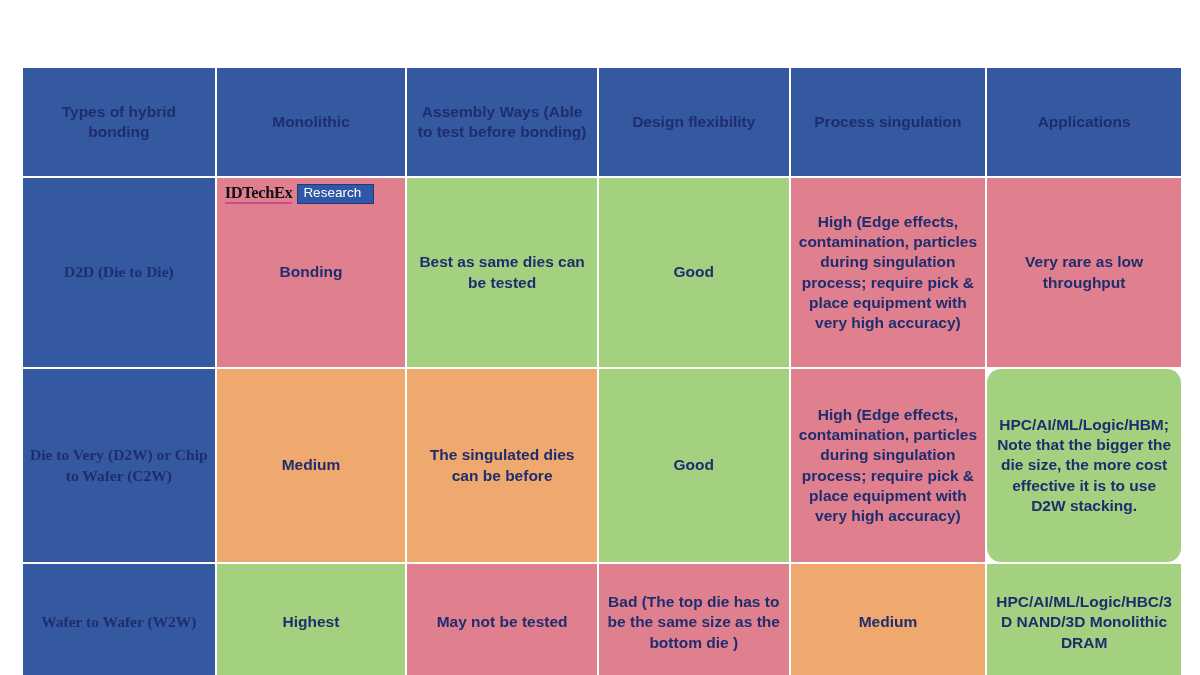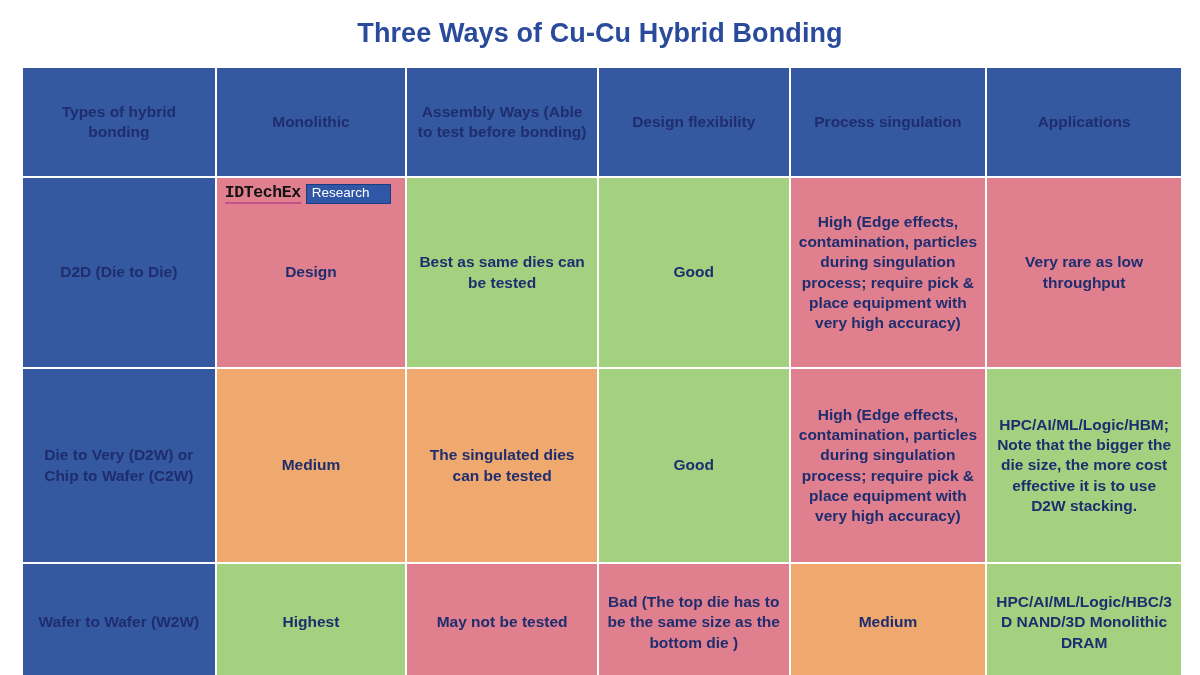--- a/index.html
+++ b/index.html
@@ -70,20 +70,21 @@
     font-size: 16.5px;
     height: 96px;
     line-height: 1.25;
   }
   td.rowhead {
     background: #3459A0;
     color: #ffffff;
     font-weight: bold;
     font-size: 17px;
     line-height: 1.3;
+    font-family: Liberation Serif, serif;
   }
   td.pink   { background: #E0808F; }
   td.green  { background: #A3D180; }
   td.orange { background: #EFA86D; }
 
   tr.r1 td { height: 177px; }
   tr.r2 td { height: 181px; }
   tr.r3 td { height: 105px; }
 
   td.cell { font-weight: bold; }
@@ -93,46 +94,45 @@
   .logo {
     position: absolute;
     left: 8px;
     top: 6px;
     display: flex;
     align-items: center;
     gap: 5px;
     white-space: nowrap;
   }
   .logo-word {
-    font-family: Liberation Mono, monospace;
+    font-family: Liberation Serif, serif;
     font-size: 16.5px;
     font-weight: bold;
     color: #111111;
     letter-spacing: -0.4px;
     border-bottom: 2.5px solid #C2518B;
     padding-bottom: 0px;
     line-height: 1.05;
   }
   .logo-badge {
     font-family: "Liberation Sans", sans-serif;
     font-size: 13.5px;
     font-weight: normal;
     color: #ffffff;
     background: #2F57A6;
     border: 1px solid #1B3B7E;
-    padding: 1px 21px 2px 5px;
+    padding: 1px 12px 2px 5px;
     line-height: 1.1;
   }
 </style>
 </head>
 <body>
 
 <div id="page">
 
-  <div class="title">Three Ways of Cu-Cu Hybrid Bonding</div>
 
   <div class="table-wrap">
     <table class="matrix">
       <colgroup>
         <col class="c0">
           <col class="c1">
           <col class="c2">
           <col class="c3">
           <col class="c4">
           <col class="c5">
@@ -149,35 +149,35 @@
       </thead>
       <tbody>
 
         <tr class="r1">
           <td class="rowhead">D2D (Die to Die)</td>
           <td class="cell pink cell-relative">
             <div class="logo">
               <span class="logo-word">IDTechEx</span>
               <span class="logo-badge">Research</span>
             </div>
-            <span>Design</span>
+            <span>Bonding</span>
           </td>
           <td class="cell green">Best as same dies can be tested</td>
           <td class="cell green">Good</td>
           <td class="cell pink">High (Edge effects, contamination, particles during singulation process; require pick &amp; place equipment with very high accuracy)</td>
           <td class="cell pink">Very rare as low throughput</td>
         </tr>
 
         <tr class="r2">
           <td class="rowhead">Die to Very (D2W) or Chip to Wafer (C2W)</td>
           <td class="cell orange">Medium</td>
-          <td class="cell orange">The singulated dies can be tested</td>
+          <td class="cell orange">The singulated dies can be before</td>
           <td class="cell green">Good</td>
           <td class="cell pink">High (Edge effects, contamination, particles during singulation process; require pick &amp; place equipment with very high accuracy)</td>
-          <td class="cell green" style="white-space: pre-line;">HPC/AI/ML/Logic/HBM;
+          <td class="cell green" style="white-space: pre-line; border-radius: 14px;">HPC/AI/ML/Logic/HBM;
 Note that the bigger the die size, the more cost effective it is to use D2W stacking.</td>
         </tr>
 
         <tr class="r3">
           <td class="rowhead">Wafer to Wafer (W2W)</td>
           <td class="cell green">Highest</td>
           <td class="cell pink">May not be tested</td>
           <td class="cell pink">Bad (The top die has to be the same size as the bottom die )</td>
           <td class="cell orange">Medium</td>
           <td class="cell green">HPC/AI/ML/Logic/HBC/3D NAND/3D Monolithic DRAM</td>

